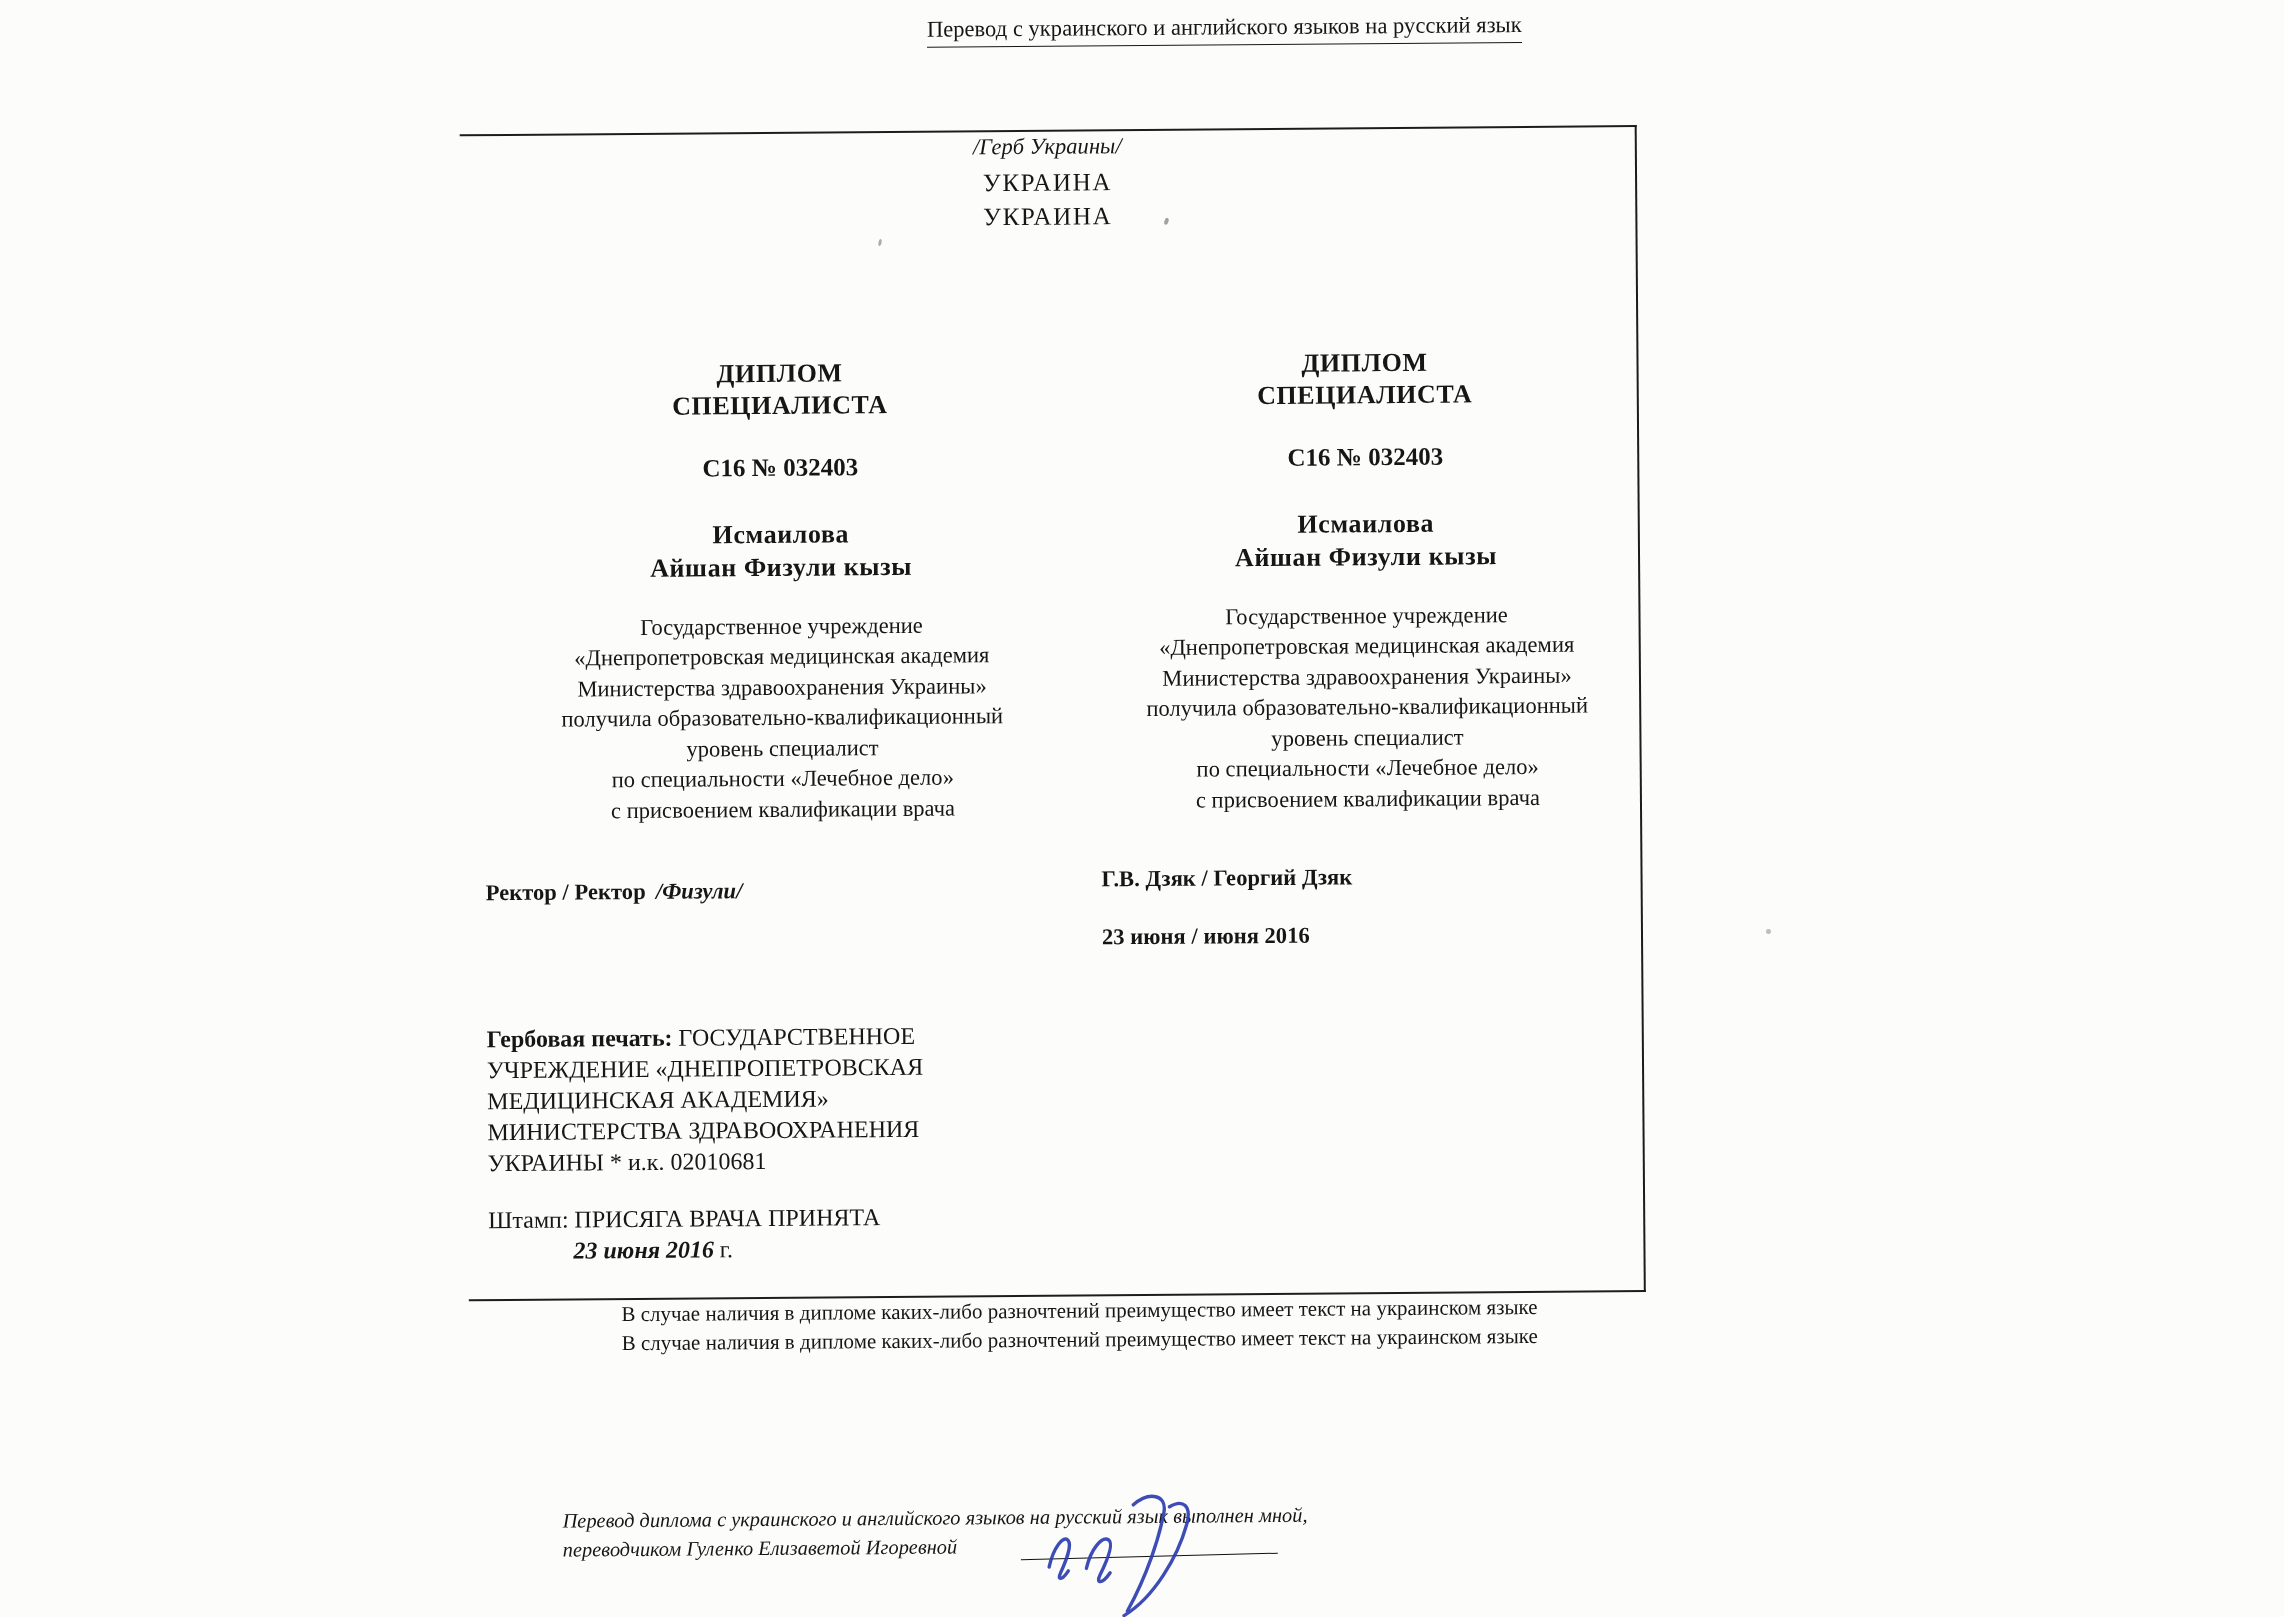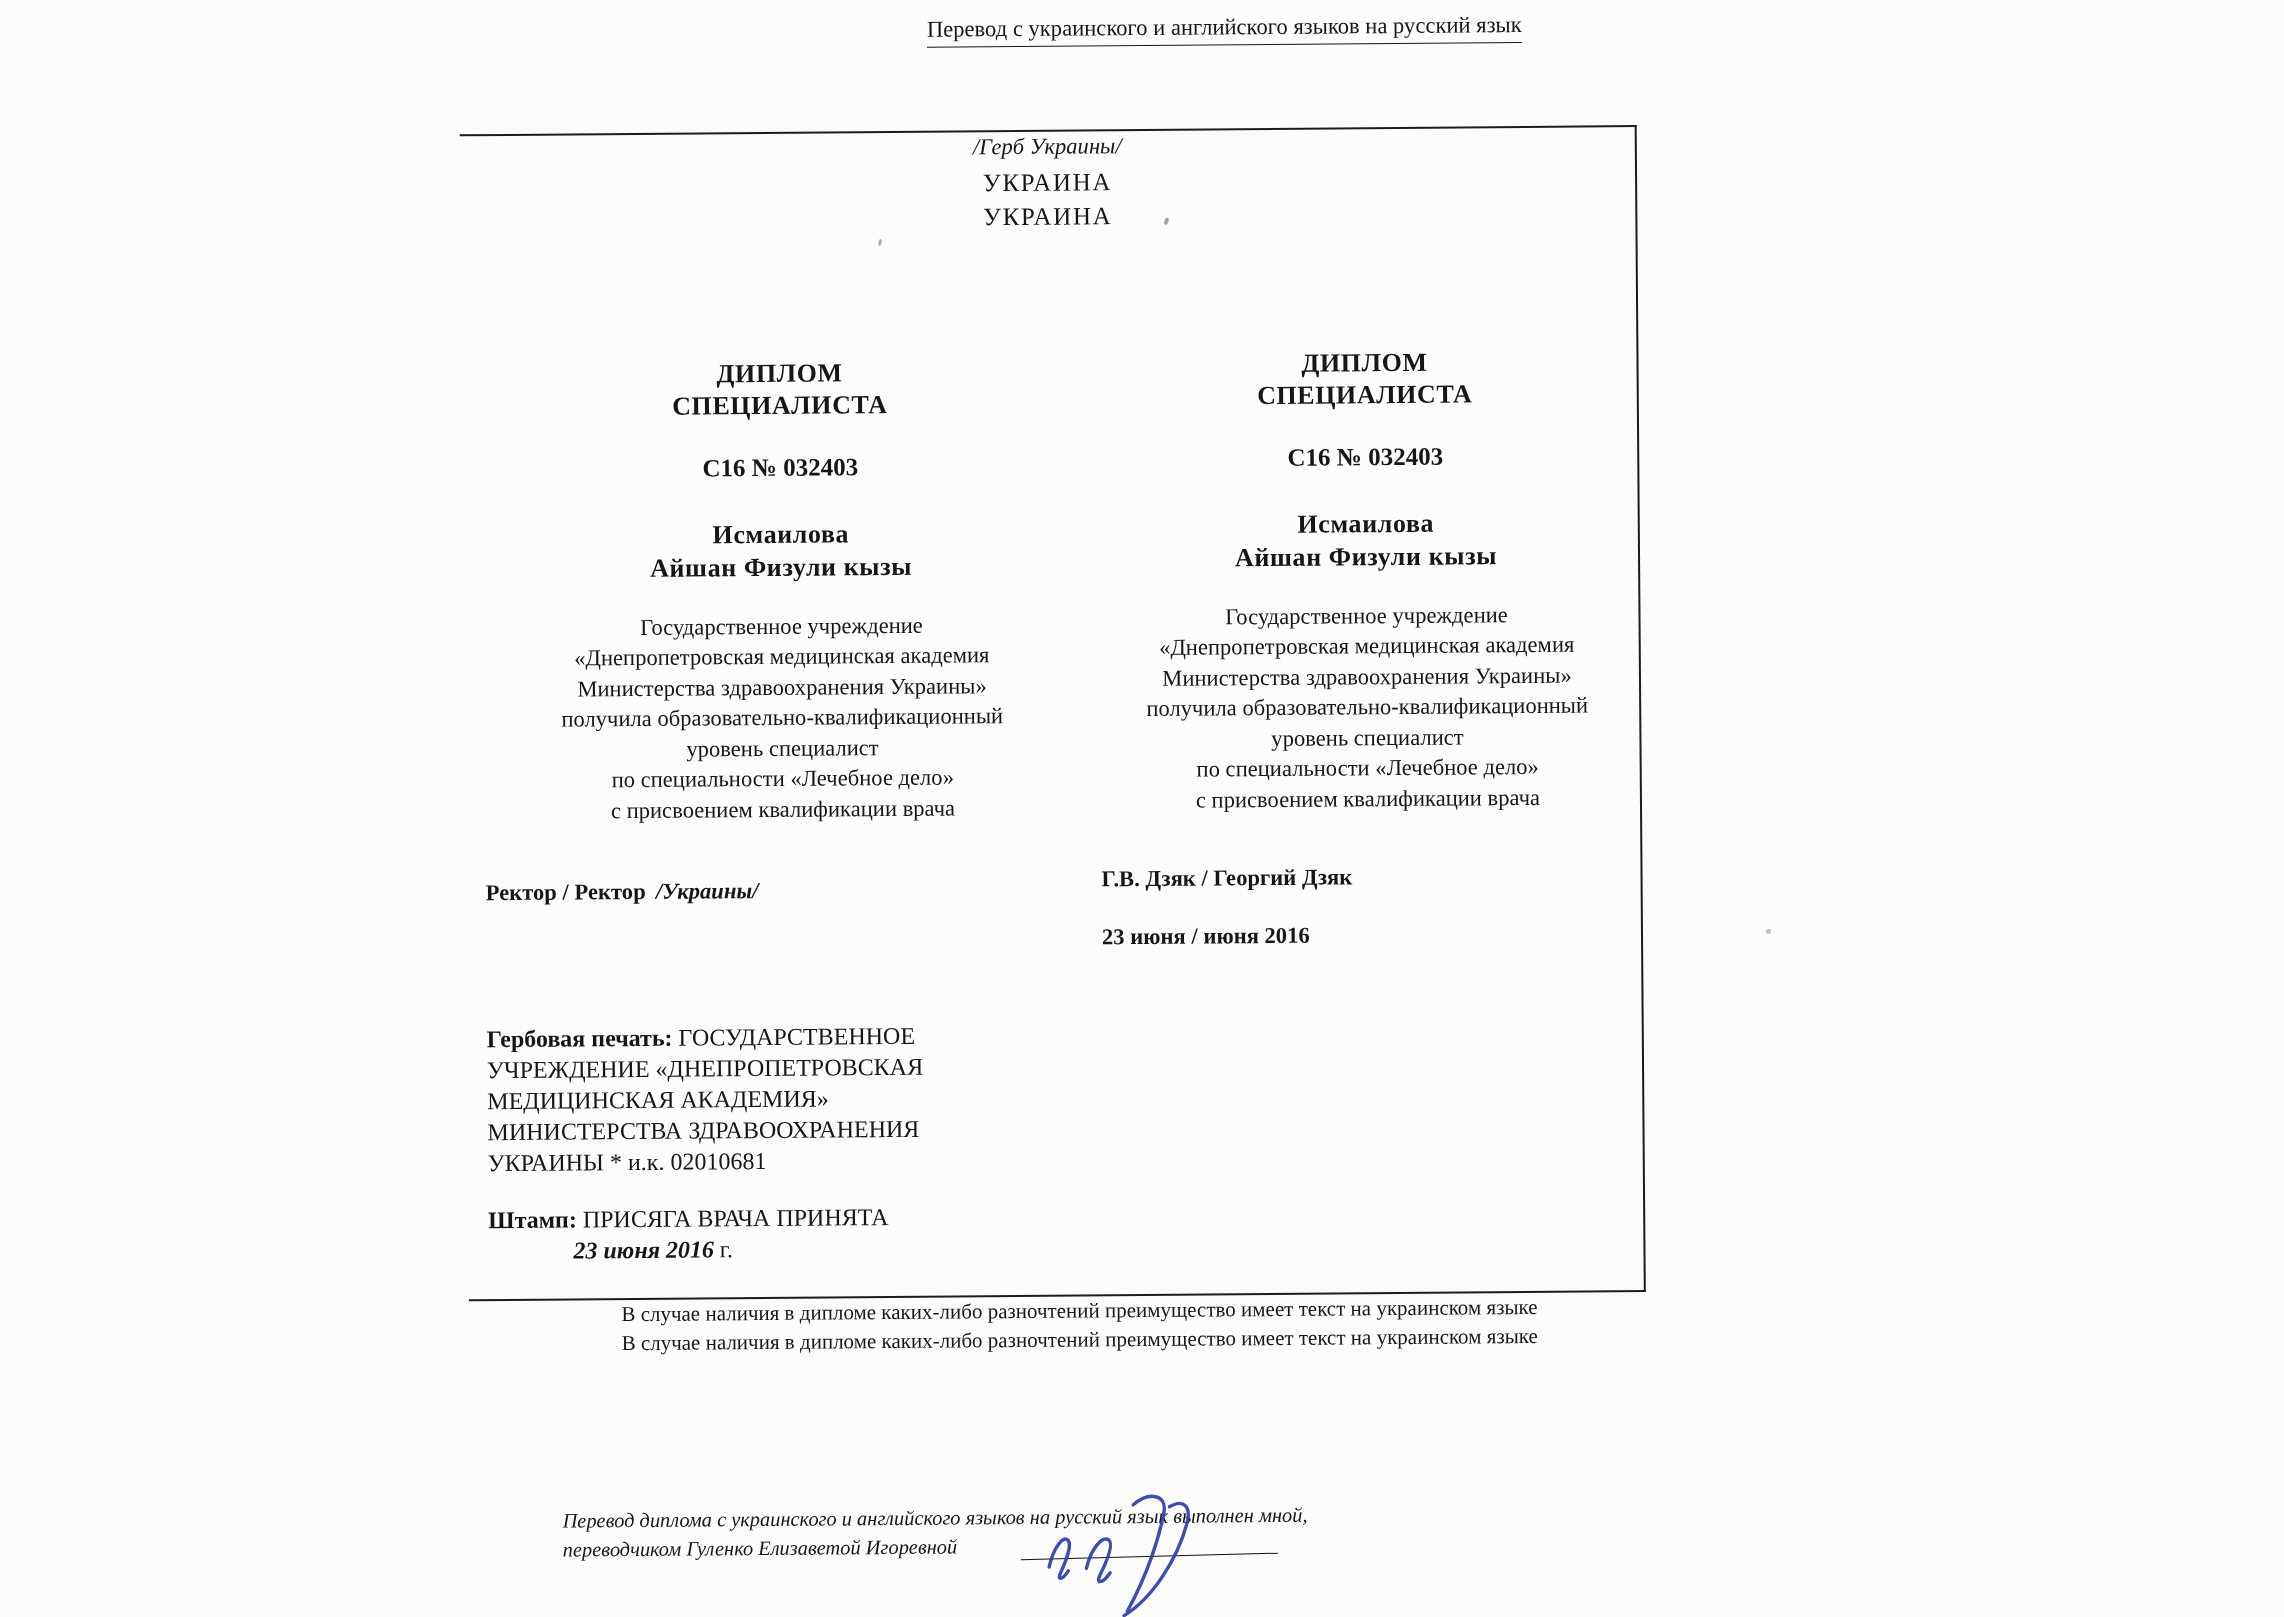--- a/index.html
+++ b/index.html
@@ -79,21 +79,21 @@
     left:485px;top:1019px;width:582px;
     font-size:24px;line-height:31px;
     text-align:left;
   }
   .seal-block .b{font-weight:bold;}
 
   .stamp-block{
     left:485px;top:1200px;width:582px;
     font-size:24px;line-height:31px;
   }
-  .stamp-block .b{font-weight:bold;}
+  .stamp-block .b{font-weight:normal;}
   .stamp-date{margin-left:85px;}
   .stamp-date .bi{font-weight:bold;font-style:italic;}
   .stamp-date .suffix{margin-left:5.7px;}
 
   .disclaimers{
     left:510px;top:1296px;width:1131px;
     text-align:center;
     font-size:21px;line-height:29px;
   }
 
@@ -166,21 +166,21 @@
         <div>«Днепропетровская медицинская академия</div>
         <div>Министерства здравоохранения Украины»</div>
         <div>получила образовательно-квалификационный</div>
         <div>уровень специалист</div>
         <div>по специальности «Лечебное дело»</div>
         <div>с присвоением квалификации врача</div>
       </div>
   </div>
 
   <div class="abs rector-line">
-    <span>Ректор / Ректор</span><span class="sig-note">/Украины/</span>
+    <span>Ректор / Ректор</span><span class="sig-note">/Физули/</span>
   </div>
 
   <div class="abs signatory-name">Г.В. Дзяк / Георгий Дзяк</div>
 
   <div class="abs signatory-date">23 июня / июня 2016</div>
 
   <div class="abs seal-block">
     <div><span class="b">Гербовая печать:</span> <span>ГОСУДАРСТВЕННОЕ</span></div>
     <div>
         <div>УЧРЕЖДЕНИЕ «ДНЕПРОПЕТРОВСКАЯ</div>

